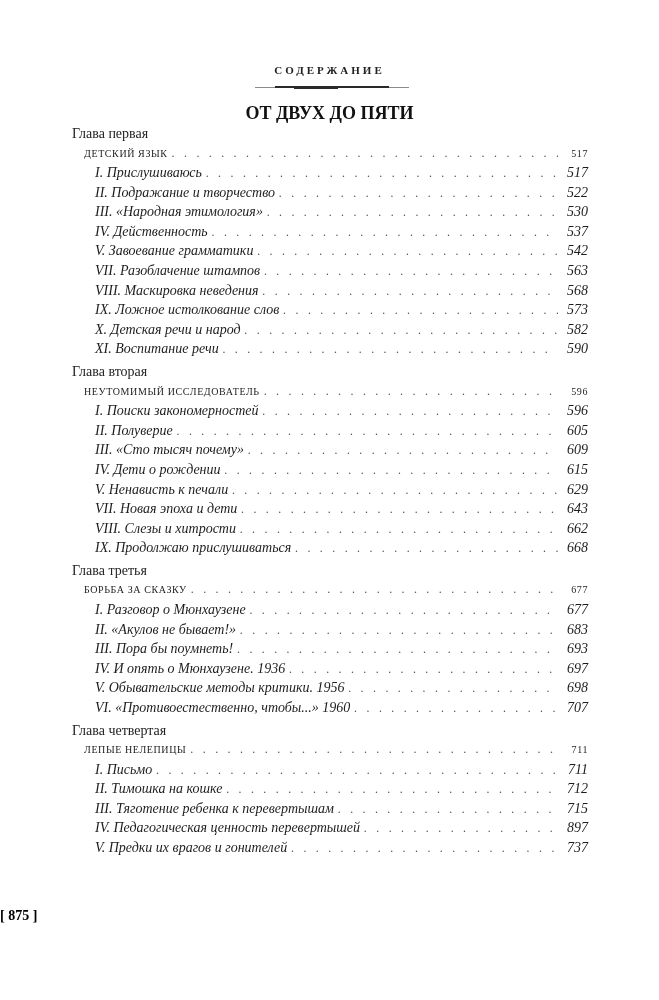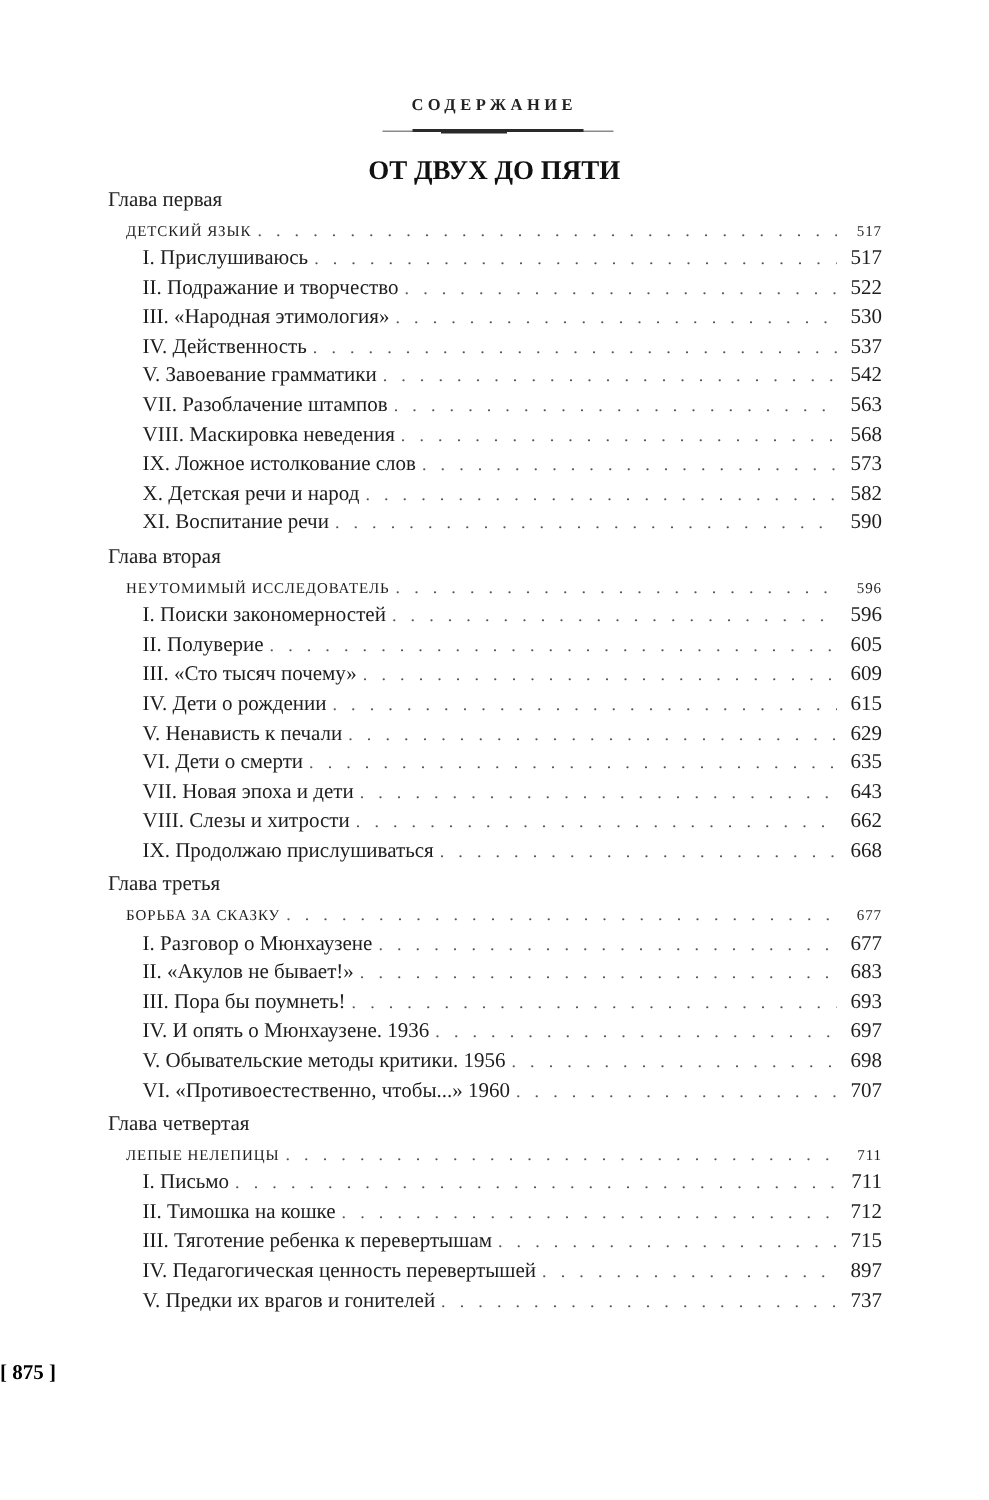--- a/index.html
+++ b/index.html
@@ -26,21 +26,21 @@
     font-size: 18px; font-weight: bold; color: #111;
   }
   .toc { position: absolute; left: 72px; top: 124px; width: 516px; }
   .chapter { margin-bottom: 3px; }
   .chapter-label { font-size: 14px; line-height: 19.5px; height: 19.5px; color: #222; }
   .row {
     display: flex; align-items: baseline; height: 19.6px; line-height: 19.6px;
     font-size: 14px; white-space: nowrap;
   }
   .row.title { font-size: 10px; letter-spacing: 0.6px; margin-left: 12px; }
-  .row.section { padding-left: 23px; }
+  .row.section { padding-left: 23px; font-style: italic; }
   .row .txt { flex: 0 0 auto; padding-right: 4px; }
   .row .dots {
     flex: 1 1 auto; overflow: hidden; color: #555; letter-spacing: 3.2px; font-size: 12px;
   }
   .row .dots::before {
     content: ". . . . . . . . . . . . . . . . . . . . . . . . . . . . . . . . . . . . . . . . . . . . . . . . . . . . . . . . . . . . . . . . . . . . . . . . . . . . . . . . . . . . . . . . . . . . . . . . . . . . . . . .";
   }
   .row .pg { flex: 0 0 auto; padding-left: 6px; text-align: right; min-width: 24px; }
   .folio {
     position: absolute; top: 908px; left: 0; width: 623px; 
@@ -145,25 +145,20 @@
         <span class="txt">IV. Дети о рождении</span>
         <span class="dots"></span>
         <span class="pg">615</span>
       </div>
     <div class="row section">
         <span class="txt">V. Ненависть к печали</span>
         <span class="dots"></span>
         <span class="pg">629</span>
       </div>
     <div class="row section">
-        <span class="txt">VI. Дети о смерти</span>
-        <span class="dots"></span>
-        <span class="pg">635</span>
-      </div>
-    <div class="row section">
         <span class="txt">VII. Новая эпоха и дети</span>
         <span class="dots"></span>
         <span class="pg">643</span>
       </div>
     <div class="row section">
         <span class="txt">VIII. Слезы и хитрости</span>
         <span class="dots"></span>
         <span class="pg">662</span>
       </div>
     <div class="row section">

